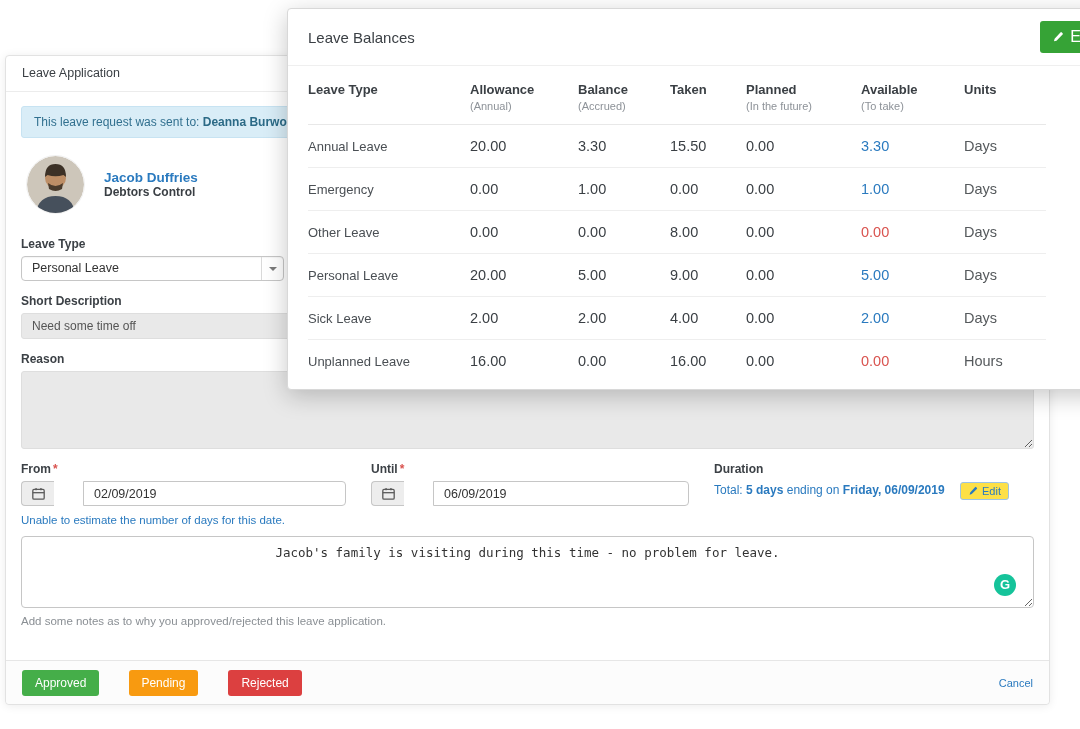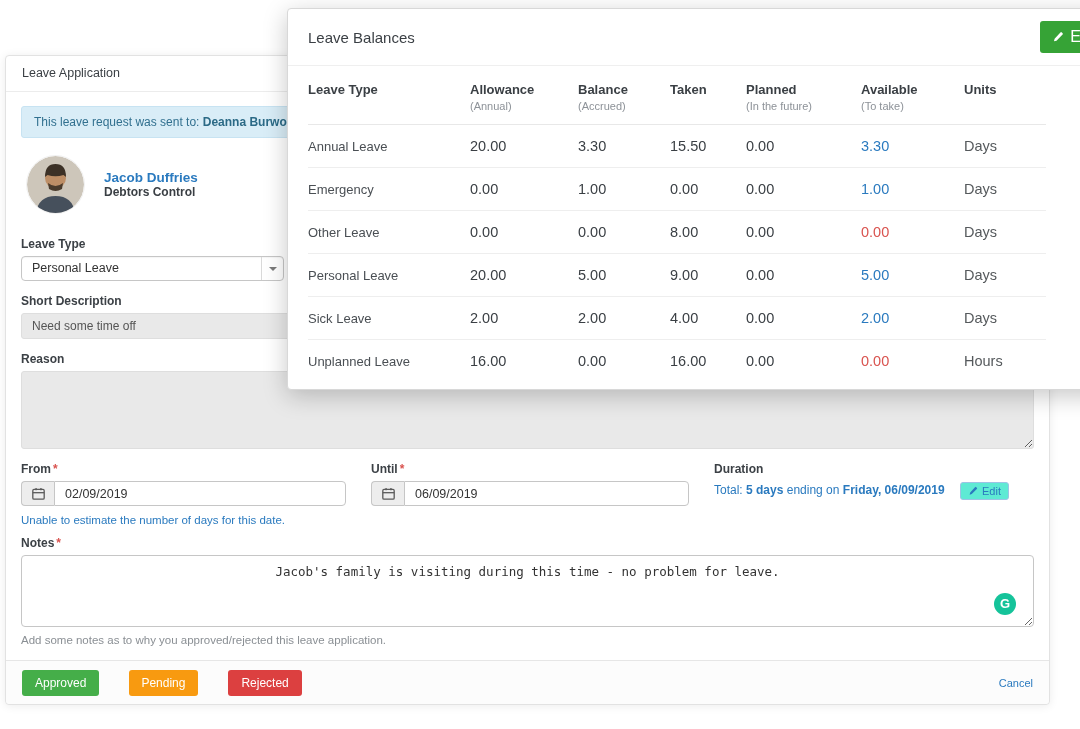--- a/index.html
+++ b/index.html
@@ -37,29 +37,29 @@
     padding: 0 10px; font-family: inherit; background: #fff; }
   .gray-field { width: 100%; height: 26px; background: #e9e9e9; border: 1px solid #dedede; border-radius: 3px;
     font-size: 12px; color: #555; padding: 0 10px; font-family: inherit; }
   .reason-area { display: block; width: 100%; height: 78px; background: #e9e9e9; border: 1px solid #dedede;
     border-radius: 3px; resize: vertical; font-size: 12.5px; color: #555; padding: 8px 10px; }
 
   .dates-row { display: flex; margin-bottom: 0; }
   .col-from { width: 325px; margin-right: 25px; }
   .col-until { width: 318px; margin-right: 25px; }
   .col-duration { flex: 1; min-width: 0; }
-  .igroup { display: flex; width: 100%; }
+  .igroup { display: flex; width: 100%; gap: 29px; }
   .iaddon { width: 33px; background: #ededed; border: 1px solid #c6c6c6; border-right: none;
     border-radius: 4px 0 0 4px; display: flex; align-items: center; justify-content: center; }
   .igroup input { flex: 1; min-width: 0; border-radius: 0 4px 4px 0; }
   .warn { color: #2a7abf; font-size: 11.5px; margin-top: 8px; white-space: nowrap; }
   .duration-line { color: #2a7abf; font-size: 12px; margin-top: 6px; white-space: nowrap; }
   .duration-line b { font-weight: 700; }
   .edit-btn { display: inline-flex; align-items: center; gap: 4px; margin-left: 12px; vertical-align: middle;
-    border: 1px solid #9cc3e5; color: #2a7abf; background: #5eead4; border-radius: 3px; font-size: 11px;
+    border: 1px solid #9cc3e5; color: #2a7abf; background: #fde047; border-radius: 3px; font-size: 11px;
     padding: 2px 7px; cursor: pointer; font-family: inherit; }
 
   .notes-group { margin-top: 10px; }
   .notes-wrap { position: relative; }
   .notes-area { display: block; width: 100%; height: 72px; background: #fff; border: 1px solid #c6c6c6;
     border-radius: 4px; font-size: 12.5px; color: #333; padding: 8px 10px; resize: vertical; text-align: center; }
   .grammarly { position: absolute; right: 18px; bottom: 12px; width: 22px; height: 22px; border-radius: 50%;
     background: #15c39a; color: #fff; font-weight: 700; font-size: 13px; text-align: center; line-height: 22px; cursor: pointer; }
   .help { color: #8a8f94; font-size: 11.5px; margin: 7px 0 0; }
 
@@ -192,23 +192,20 @@
               <svg width="10" height="10" viewBox="0 0 16 16">
                   <path d="M11.2 1.9a1.3 1.3 0 0 1 1.9 0l1 1a1.3 1.3 0 0 1 0 1.9L6 12.9l-3.4.9.9-3.4z" fill="#2a7abf"></path>
                 </svg>
               <span>Edit</span>
             </button>
           </div>
         </div>
       </div>
 
       <div class="notes-group">
-        <div class="flabel">
-          <span>Notes</span><span class="req">*</span>
-        </div>
         <div class="notes-wrap">
           <textarea class="notes-area" style="">Jacob's family is visiting during this time - no problem for leave.</textarea>
           <div class="grammarly">G</div>
         </div>
         <div class="help">Add some notes as to why you approved/rejected this leave application.</div>
       </div>
 
     </div>
 
     <div class="app-footer">

